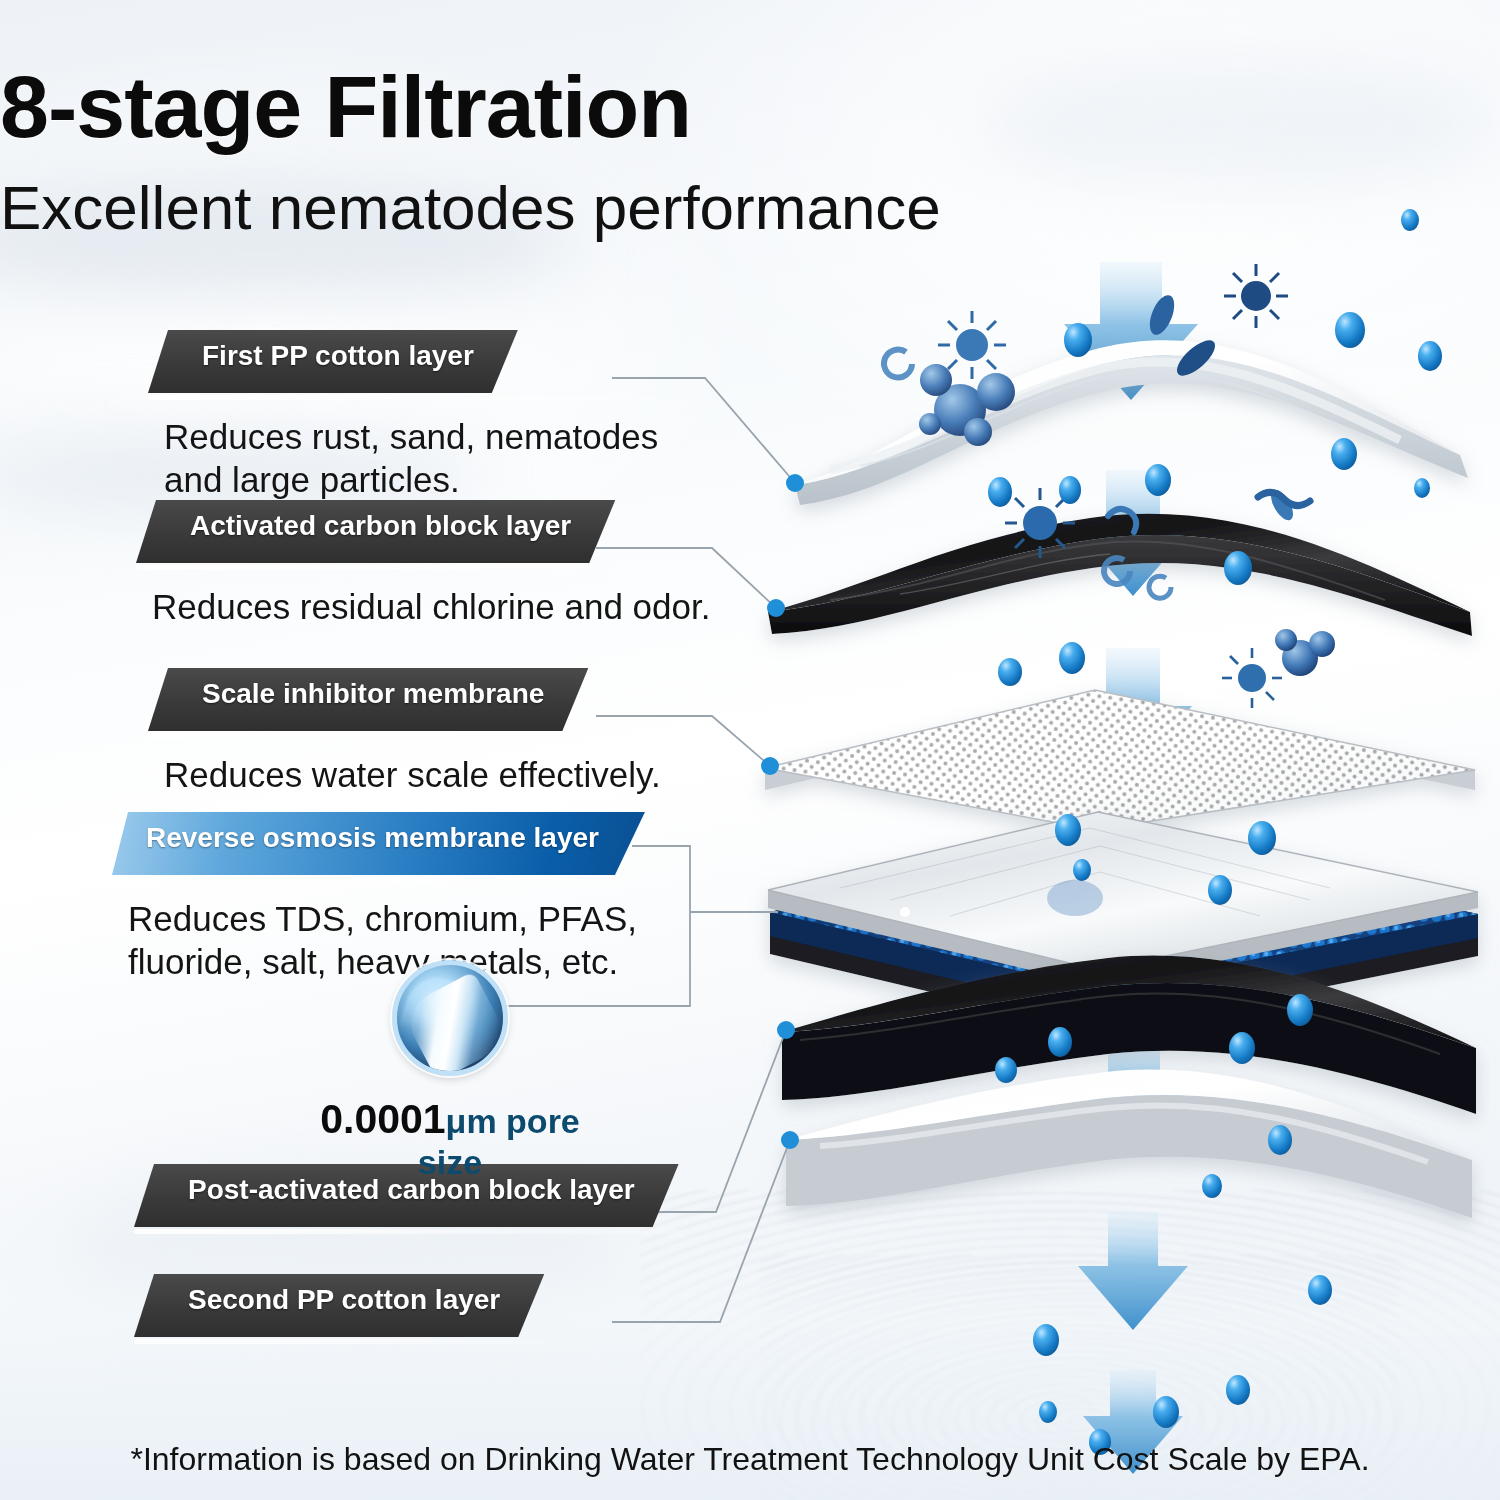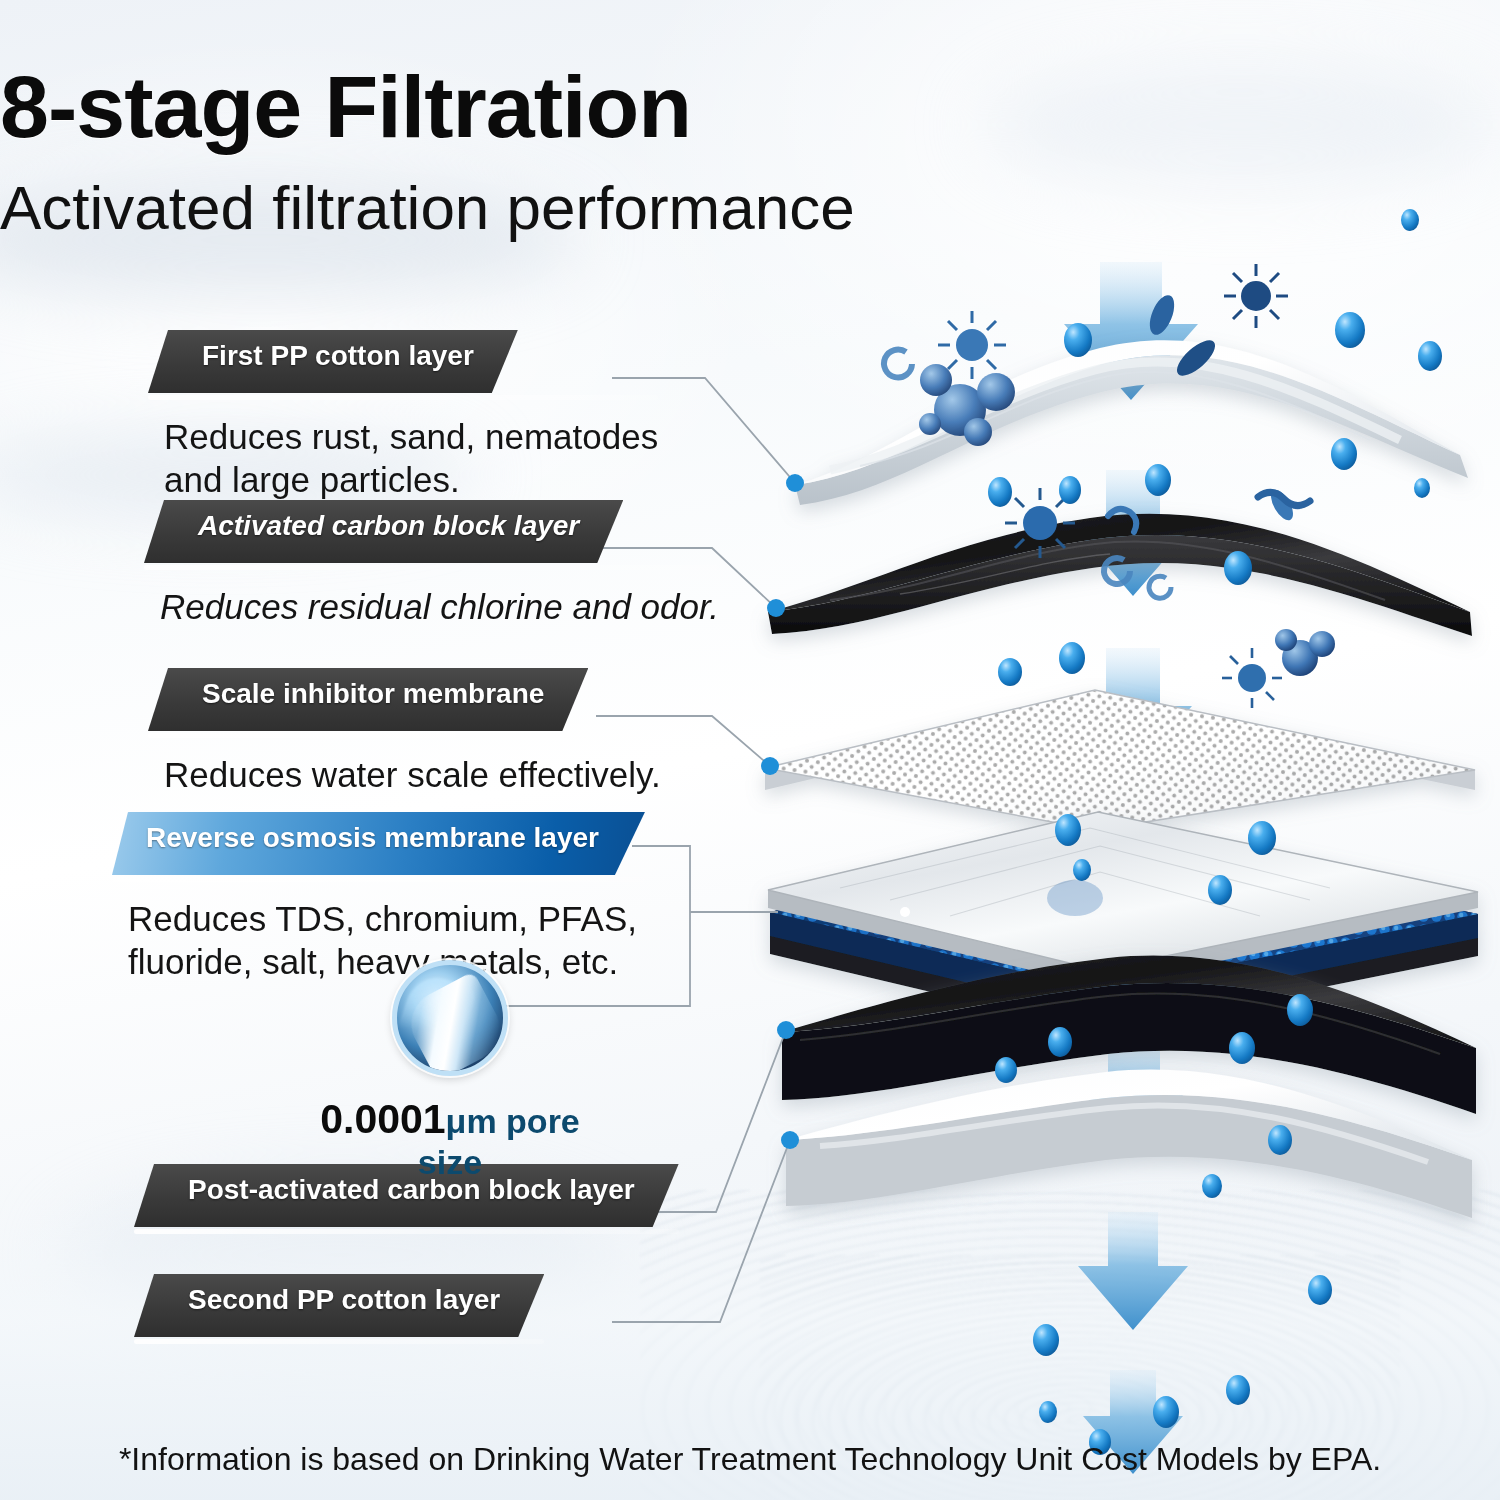--- a/index.html
+++ b/index.html
@@ -446,33 +446,33 @@
     <circle cx="795" cy="483" r="9" fill="#1f8fd8"></circle>
     <circle cx="776" cy="608" r="9" fill="#1f8fd8"></circle>
     <circle cx="770" cy="766" r="9" fill="#1f8fd8"></circle>
     <circle cx="786" cy="1030" r="9" fill="#1f8fd8"></circle>
     <circle cx="790" cy="1140" r="9" fill="#1f8fd8"></circle>
   </g>
 </svg>
 
 <div class="header">
   <div class="title">8-stage Filtration</div>
-  <div class="subtitle">Activated filtration performance</div>
+  <div class="subtitle">Excellent nematodes performance</div>
 </div>
 
 <div class="labels">
 
   <div class="lbl-block" style="left:148px; top:330px;">
     <div class="badge rounded-l">First PP cotton layer</div>
     <div class="badge-underline"></div>
     <div class="desc">Reduces rust, sand, nematodes
 and large particles.</div>
   </div>
 
-  <div class="lbl-block" style="left:144px; top:500px;font-style:italic;">
+  <div class="lbl-block" style="left:136px; top:500px;">
     <div class="badge rounded-l">Activated carbon block layer</div>
     <div class="badge-underline"></div>
     <div class="desc">Reduces residual chlorine and odor.</div>
   </div>
 
   <div class="lbl-block" style="left:112px; top:812px;">
     <div class="badge blue rounded-l">Reverse osmosis membrane layer</div>
     <div class="badge-underline"></div>
     <div class="desc">Reduces TDS, chromium, PFAS,
 fluoride, salt, heavy metals, etc.</div>
@@ -498,13 +498,13 @@
     <div class="pore-icon">
       <div class="swirl"></div>
       <div class="roll"></div>
     </div>
     <div class="pore-text">
       <span class="pore-num">0.0001</span><span class="pore-unit">μm pore size</span>
     </div>
   </div>
 </div>
 
-<div class="footer">*Information is based on Drinking Water Treatment Technology Unit Cost Models by EPA.</div>
+<div class="footer">*Information is based on Drinking Water Treatment Technology Unit Cost Scale by EPA.</div>
 
 </body></html>

